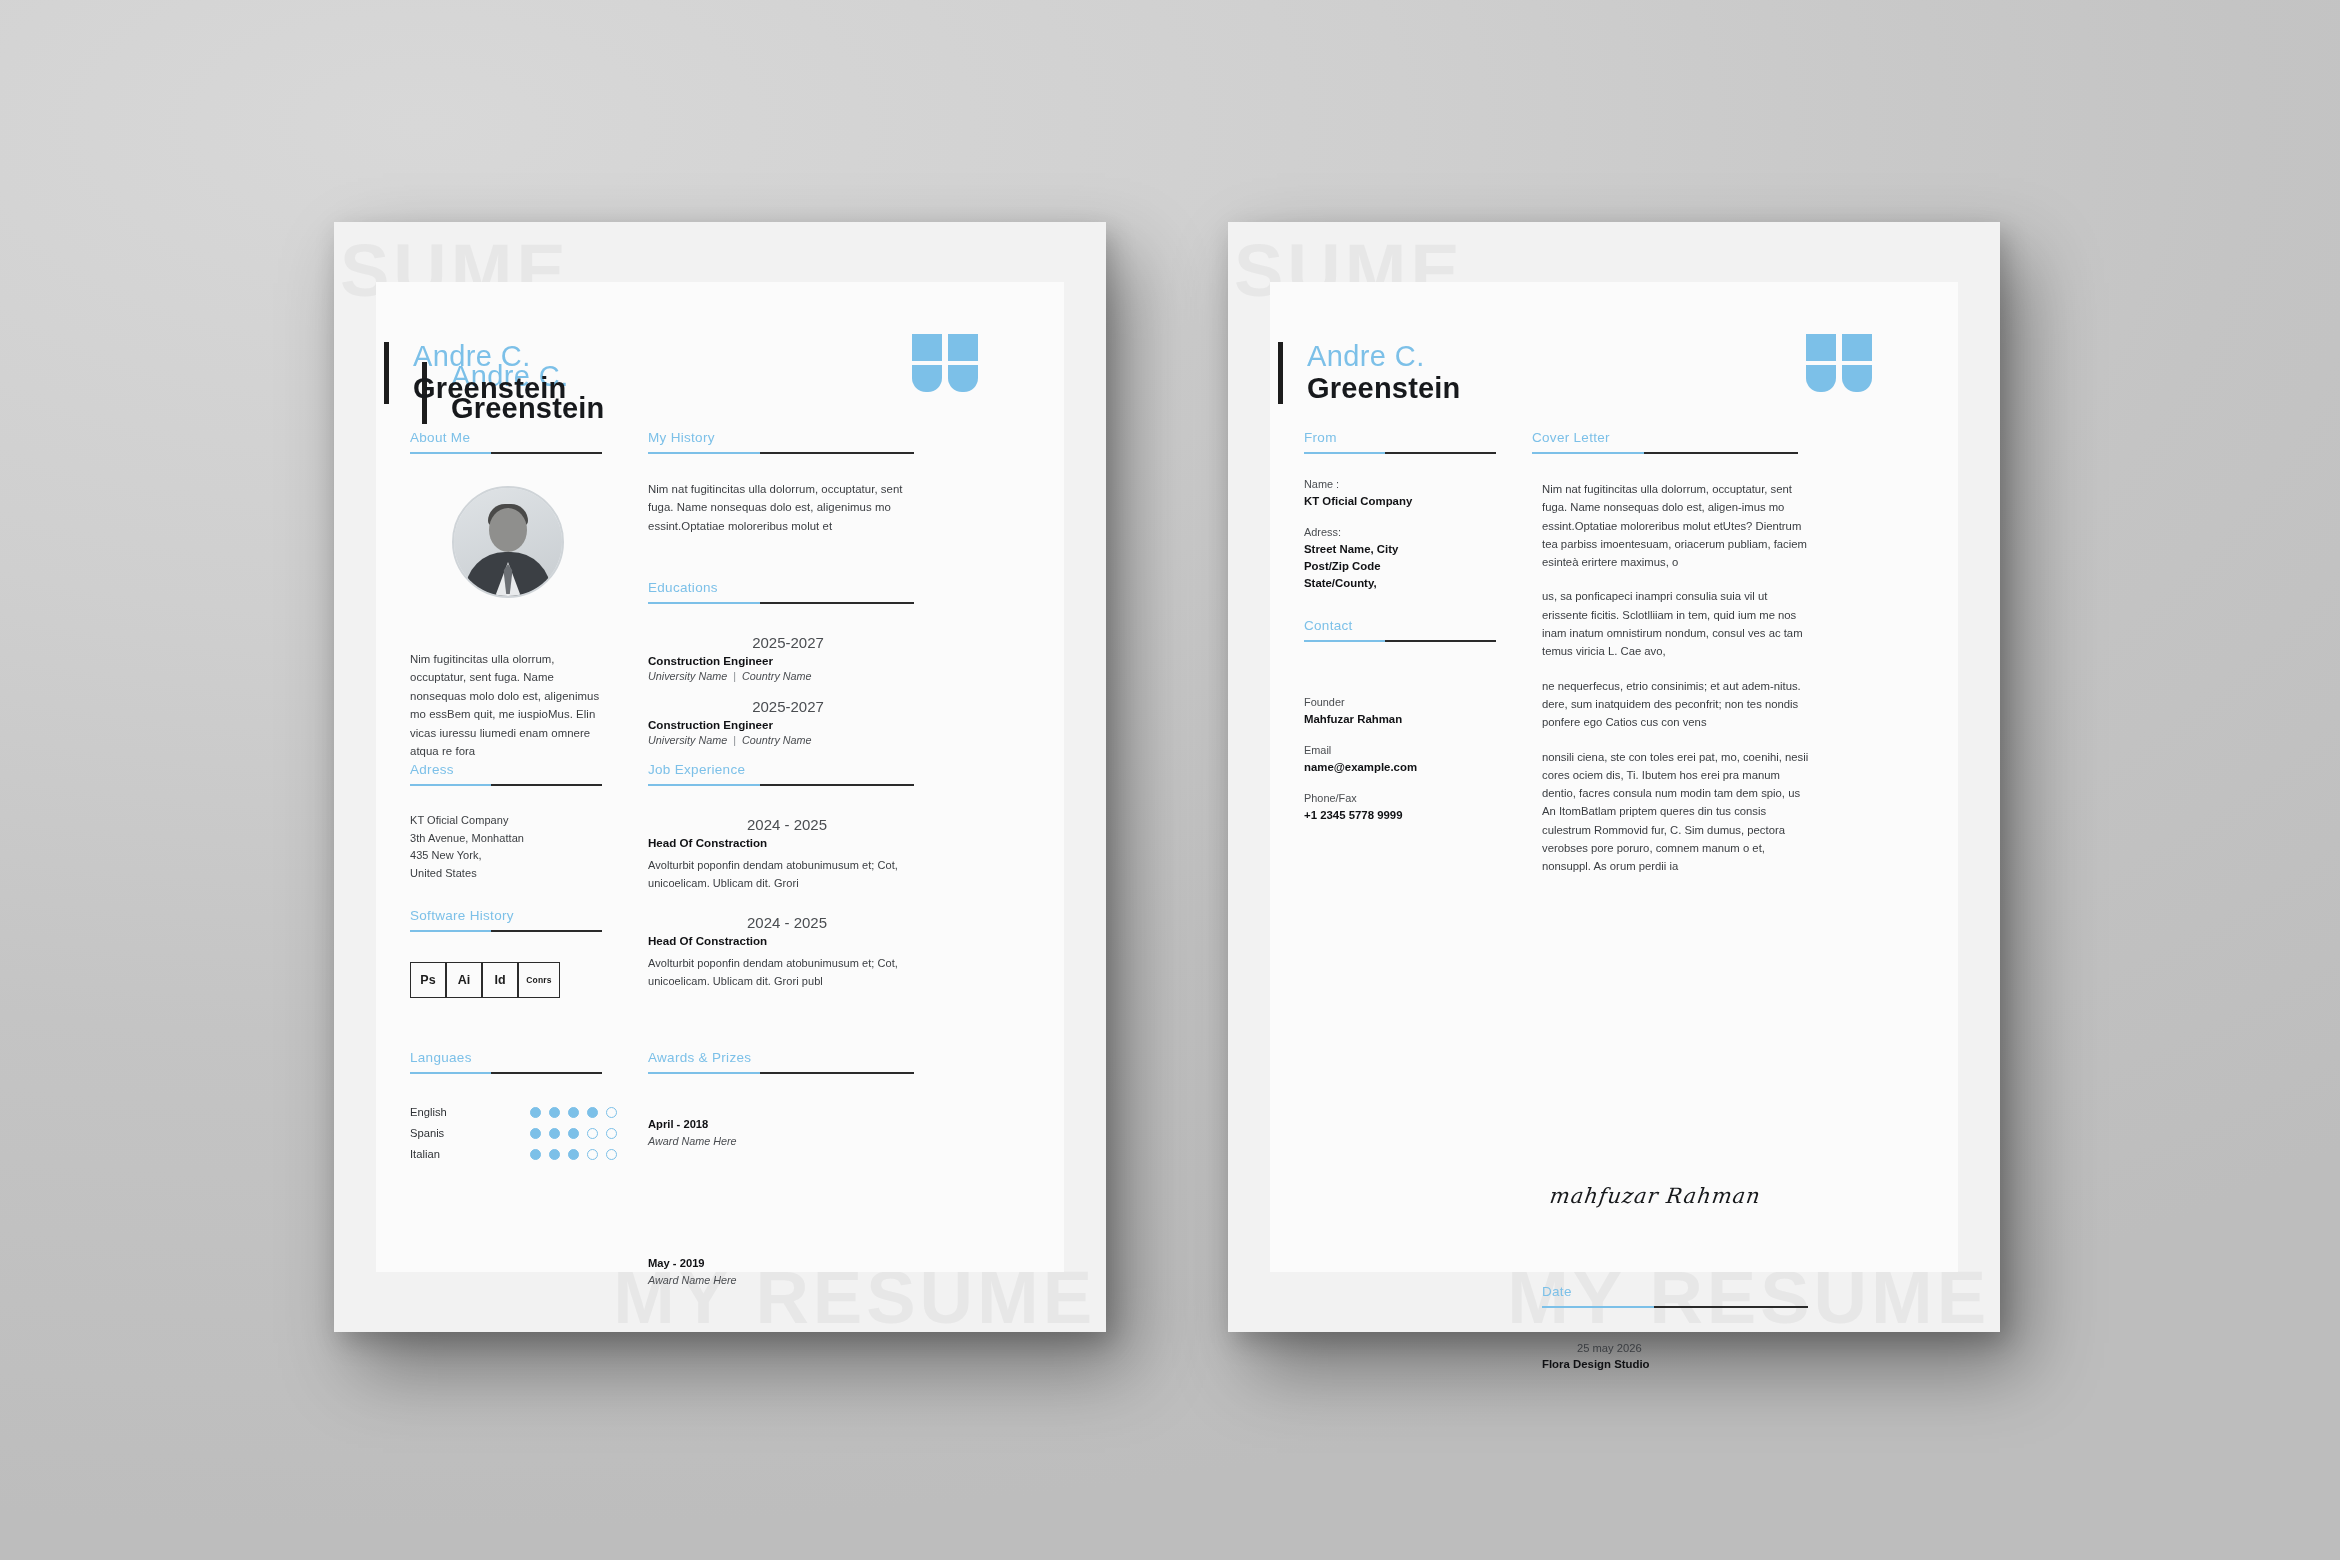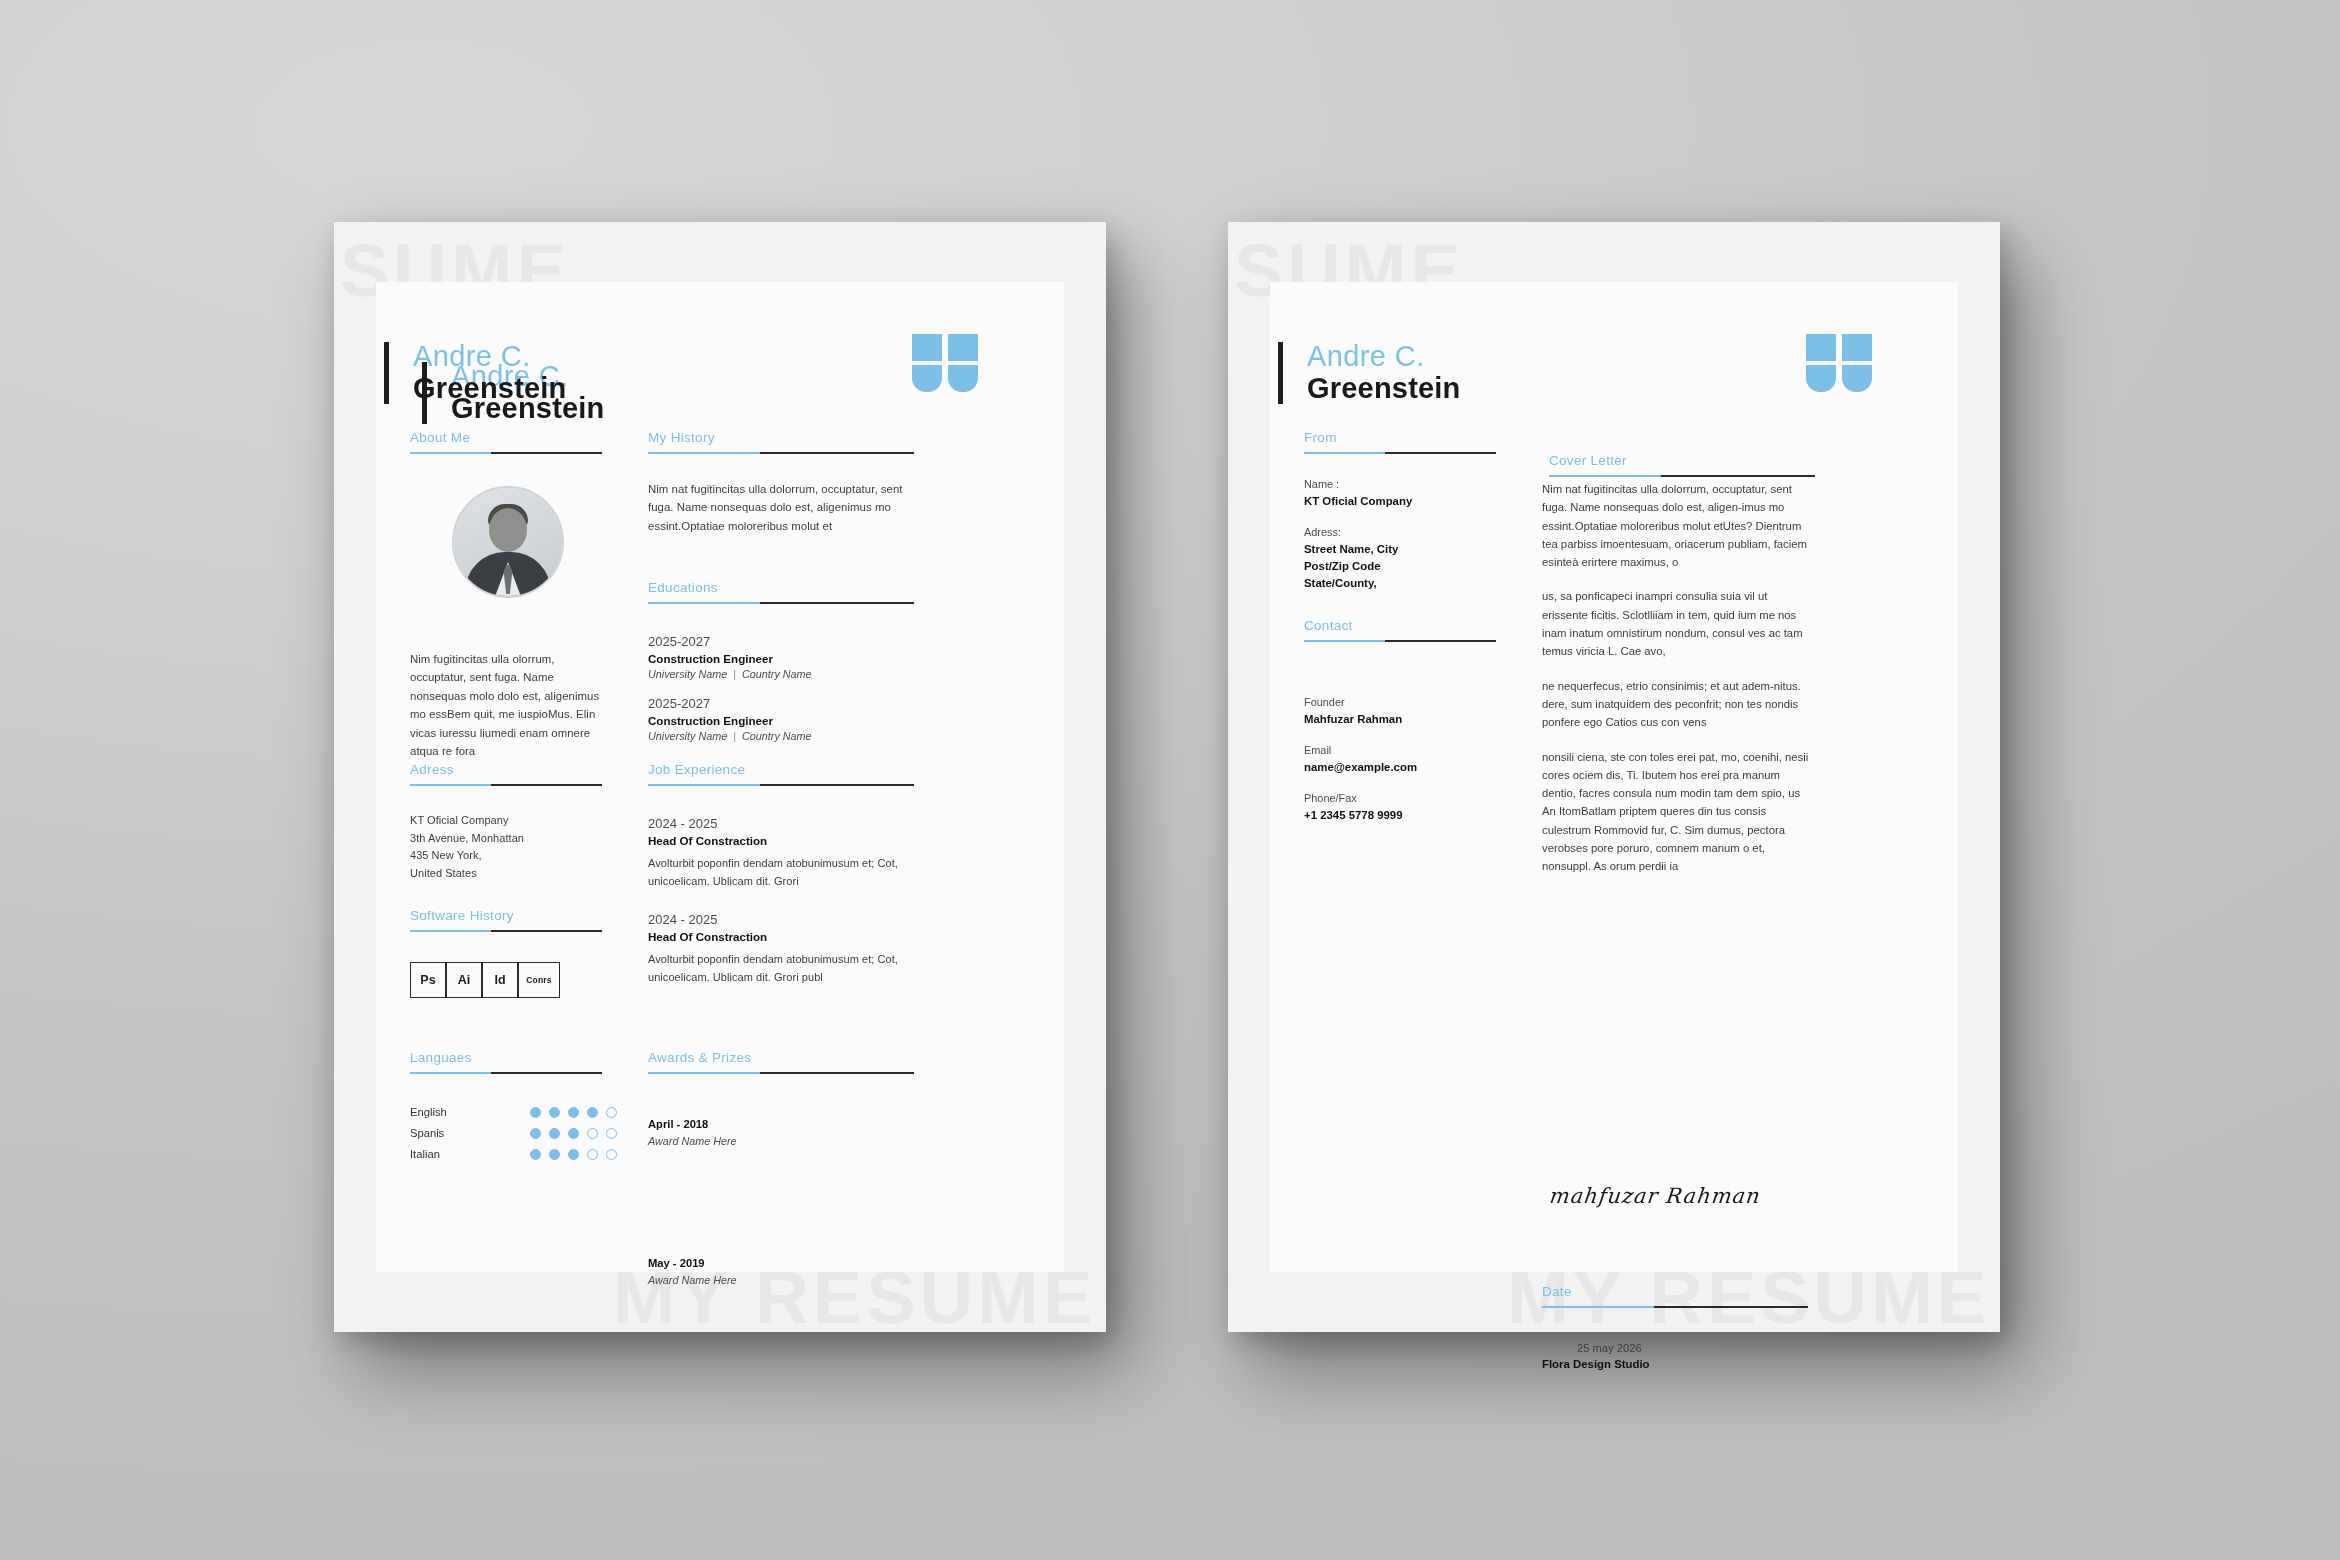--- a/index.html
+++ b/index.html
@@ -85,21 +85,21 @@
 
   
   .lang-row{display:flex;align-items:center;margin-bottom:9px;}
   .lang-name{width:120px;color:#2f3236;font-size:11.2px;}
   .dots{display:flex;gap:8px;}
   .dot{width:9px;height:9px;border-radius:50%;border:1.3px solid #7cc0e8;}
   .dot.on{background:#7cc0e8;}
 
   
   .blk{margin-bottom:16px;}
-  .blk .yr{color:#4a4d51;font-size:13px;margin-bottom:3px;}
+  .blk .yr{color:#4a4d51;font-size:15px;margin-bottom:3px;text-align:center;}
   .blk .ttl{color:#101114;font-size:11.6px;font-weight:700;margin-bottom:3px;}
   .blk .sub{color:#4a4d51;font-size:10.8px;font-style:italic;}
   .blk .sub .sep{font-style:normal;color:#8b8f93;padding:0 6px;}
 
   .awards{display:flex;gap:110px;}
   .aw .aw-date{color:#101114;font-size:11.2px;font-weight:700;margin-bottom:5px;}
   .aw .aw-name{color:#4a4d51;font-size:10.8px;font-style:italic;}
 
   .kv{margin-bottom:16px;}
   .kv .k{color:#4a4d51;font-size:10.9px;margin-bottom:3px;}
@@ -352,21 +352,21 @@
     <div class="kv">
       <div class="k">Email</div>
       <div class="v">name@example.com</div>
     </div>
     <div class="kv">
       <div class="k">Phone/Fax</div>
       <div class="v">+1 2345 5778 9999</div>
     </div>
   </div>
 
-  <div class="sec" style="position:absolute;left:321px;top:208px;width:266px;margin-top:23px;">
+  <div class="sec" style="position:absolute;left:304px;top:208px;width:266px;">
     <div class="sec-title">Cover Letter</div>
     <div class="sec-rule"></div>
   </div>
   <div style="position:absolute;left:314px;top:258px;width:272px;">
     <p class="cov-p">Nim nat fugitincitas ulla dolorrum, occuptatur, sent fuga. Name nonsequas dolo est, aligen-imus mo essint.Optatiae moloreribus molut etUtes? Dientrum tea parbiss imoentesuam, oriacerum publiam, faciem esinteà erirtere maximus, o</p>
     <p class="cov-p">us, sa ponficapeci inampri consulia suia vil ut erissente ficitis. Sclotlliiam in tem, quid ium me nos inam inatum omnistirum nondum, consul ves ac tam temus viricia L. Cae avo,</p>
     <p class="cov-p">ne nequerfecus, etrio consinimis; et aut adem-nitus. dere, sum inatquidem des peconfrit; non tes nondis ponfere ego Catios cus con vens</p>
     <p class="cov-p">nonsili ciena, ste con toles erei pat, mo, coenihi, nesii cores ociem dis, Ti. Ibutem hos erei pra manum dentio, facres consula num modin tam dem spio, us An ItomBatlam priptem queres din tus consis culestrum Rommovid fur, C. Sim dumus, pectora verobses pore poruro, comnem manum o et, nonsuppl. As orum perdii ia</p>
   </div>
 

